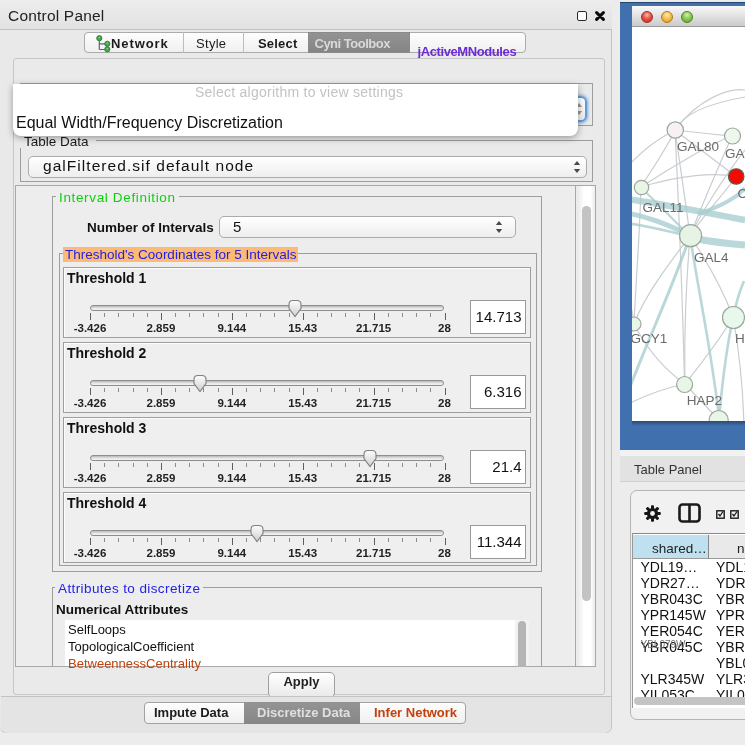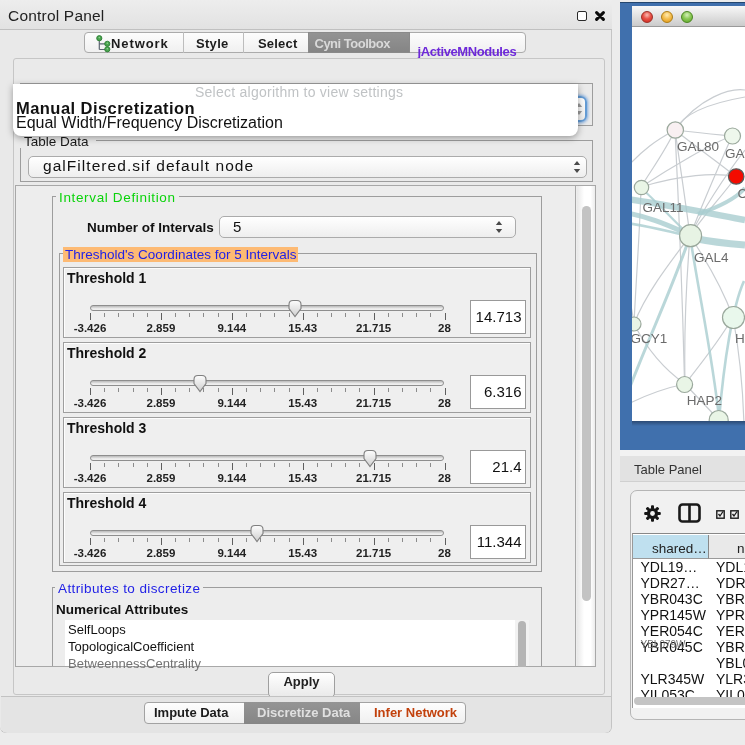--- a/index.html
+++ b/index.html
@@ -31,21 +31,21 @@
 <svg class="abs" style="left:93px;top:34px;" width="18" height="19" viewBox="0 0 18 19">
   <path d="M6.3 4.5 L6.3 15.5 M6.3 9.8 L14.3 9.8 M6.3 15.5 L14.3 15.5" stroke="#5c6672" stroke-width="1.2" fill="none"></path>
   <circle cx="6.3" cy="4.2" r="2.6" fill="#4aa54f" stroke="#2e7d36" stroke-width="0.9"></circle>
   <circle cx="14.3" cy="9.8" r="2.6" fill="#4aa54f" stroke="#2e7d36" stroke-width="0.9"></circle>
   <circle cx="14.3" cy="15.3" r="2.6" fill="#4aa54f" stroke="#2e7d36" stroke-width="0.9"></circle>
   <circle cx="6.3" cy="3.6" r="0.8" fill="#8ed392"></circle>
   <circle cx="14.3" cy="9.2" r="0.8" fill="#8ed392"></circle>
   <circle cx="14.3" cy="14.7" r="0.8" fill="#8ed392"></circle>
 </svg>
 <div class="abs" style="left:111px;top:36px;font-size:13px;font-weight:bold;letter-spacing:0.9px;color:#1c1c1c;">Network</div>
-<div class="abs" style="left:196px;top:36px;font-size:13px;font-weight:bold;letter-spacing:0.3px;color:#1c1c1c;">Style</div>
+<div class="abs" style="left:196px;top:36px;font-size:13px;font-weight:normal;letter-spacing:0.3px;color:#1c1c1c;">Style</div>
 <div class="abs" style="left:258px;top:36px;font-size:13px;font-weight:bold;letter-spacing:0.2px;color:#1c1c1c;">Select</div>
 <div class="abs" style="left:314.5px;top:36px;font-size:13px;font-weight:bold;letter-spacing:-0.5px;color:#d9d9d9;">Cyni Toolbox</div>
 <div class="abs" style="left:417.5px;top:36px;font-size:13px;font-weight:bold;letter-spacing:-0.4px;color:#6d28d9;margin-top:8px;">jActiveMNodules</div>
 
 <div class="abs" style="left:13px;top:58px;width:592px;height:637px;background:#eaeaea;border:1px solid #c6c6c6;border-radius:3px;"></div>
 
 <div class="abs" style="left:20px;top:83px;width:573px;height:43px;border:1px solid #9d9d9d;"></div>
 
 <div class="abs" style="left:24px;top:96px;width:563px;height:26px;border-radius:6px;background:linear-gradient(#ffffff,#ededed);border:2px solid #639bd4;box-shadow:0 0 3px 1px rgba(90,150,220,0.75);"></div>
 <svg class="abs" style="left:574px;top:102px;" width="10" height="14" viewBox="0 0 10 14">
@@ -89,36 +89,35 @@
 <div class="abs" style="left:63px;top:416.5px;width:468px;height:71px;background:#efefef;border:1px solid #9e9e9e;box-shadow:inset 1px 1px 0 #fdfdfd;"></div>
 
 <div class="abs" style="left:63px;top:491.5px;width:468px;height:71px;background:#efefef;border:1px solid #9e9e9e;box-shadow:inset 1px 1px 0 #fdfdfd;"></div>
 
 <div class="abs" style="left:52px;top:587px;width:490px;height:79px;border:1px solid #9d9d9d;border-bottom:none;"></div>
 <div class="abs" style="left:55px;top:581px;background:#ededed;font-size:13.5px;letter-spacing:0.4px;color:#2222e6;padding:0 3px;">Attributes to discretize</div>
 <div class="abs" style="left:56px;top:602px;font-size:13.5px;font-weight:bold;color:#111;">Numerical Attributes</div>
 <div class="abs" style="left:65px;top:620px;width:450px;height:46px;background:#ffffff;"></div>
 <div class="abs" style="left:68px;top:622px;font-size:13px;color:#111;">SelfLoops</div>
 <div class="abs" style="left:68px;top:639px;font-size:13px;color:#111;">TopologicalCoefficient</div>
-<div class="abs" style="left:68px;top:656px;font-size:13px;color:#737373;">BetweennessCentrality</div>
+<div class="abs" style="left:68px;top:656px;font-size:13px;color:#c2410c;">BetweennessCentrality</div>
 <div class="abs" style="left:515px;top:620px;width:14px;height:46px;background:#f2f2f2;"></div>
 <div class="abs" style="left:518px;top:621px;width:8px;height:46px;background:#b5b5b5;border-radius:4px 4px 0 0;"></div>
 
 <div class="abs" style="left:268px;top:672px;width:67px;height:26px;border-radius:5px;background:linear-gradient(#ffffff,#e9e9e9);border:1px solid #9f9f9f;text-align:center;font-size:13px;font-weight:600;color:#222;line-height:18px;">Apply</div>
 
 <div class="abs" style="left:1px;top:696px;width:610px;height:37px;background:#e4e4e4;border-top:1px solid #c2c2c2;border-radius:0 0 6px 6px;"></div>
 <div class="abs" style="left:144px;top:702px;width:322px;height:22px;background:linear-gradient(#fdfdfd,#f0f0f0);border:1px solid #a2a2a2;border-radius:4px;"></div>
 <div class="abs" style="left:244px;top:702px;width:116px;height:22px;background:linear-gradient(#949494,#868686);"></div>
 <div class="abs" style="left:154px;top:704.5px;font-size:13px;font-weight:600;color:#1c1c1c;">Impute Data</div>
 <div class="abs" style="left:257px;top:704.5px;font-size:13px;font-weight:600;color:#e0e0e0;">Discretize Data</div>
 <div class="abs" style="left:374px;top:704.5px;font-size:13px;font-weight:700;color:#c2410c;">Infer Network</div>
 
 <div class="abs" style="left:13px;top:84px;width:565px;height:52px;background:#ffffff;border-radius:0 0 8px 8px;box-shadow:0 2px 7px rgba(0,0,0,0.35);"></div>
 <div class="abs" style="left:195px;top:83.5px;font-size:14px;letter-spacing:0.25px;color:#c0c3c5;">Select algorithm to view settings</div>
-<div class="abs" style="left:16px;top:98.5px;font-size:16.5px;font-weight:bold;letter-spacing:0.45px;color:#111;">Manual Discretization</div>
 <div class="abs" style="left:16px;top:114px;font-size:16px;color:#111;">Equal Width/Frequency Discretization</div>
 
 <div class="abs" style="left:620px;top:2px;width:125px;height:448px;background:#4070ad;border-top:1px solid #24466e;"></div>
 
 <div class="abs" style="left:632px;top:6px;width:113px;height:21px;background:linear-gradient(#f8f8f8,#cbcbcb);border-bottom:1px solid #9a9a9a;"></div>
 <div class="abs" style="left:641px;top:11px;width:12px;height:12px;border-radius:50%;background:radial-gradient(circle at 50% 30%,#f6a89f 8%,#e85247 45%,#d63428 80%,#b52a20);border:0.5px solid #9c2f27;"></div>
 <div class="abs" style="left:661px;top:11px;width:12px;height:12px;border-radius:50%;background:radial-gradient(circle at 50% 30%,#fde3a0 8%,#f4bf52 45%,#e8a426 80%,#c98e1b);border:0.5px solid #ad7d15;"></div>
 <div class="abs" style="left:681px;top:11px;width:12px;height:12px;border-radius:50%;background:radial-gradient(circle at 50% 30%,#c8e9a8 8%,#8cc957 45%,#6cb236 80%,#579626);border:0.5px solid #4a8522;"></div>
 
 <svg class="abs" style="left:632px;top:27px;" width="113" height="394" viewBox="632 27 113 394">

